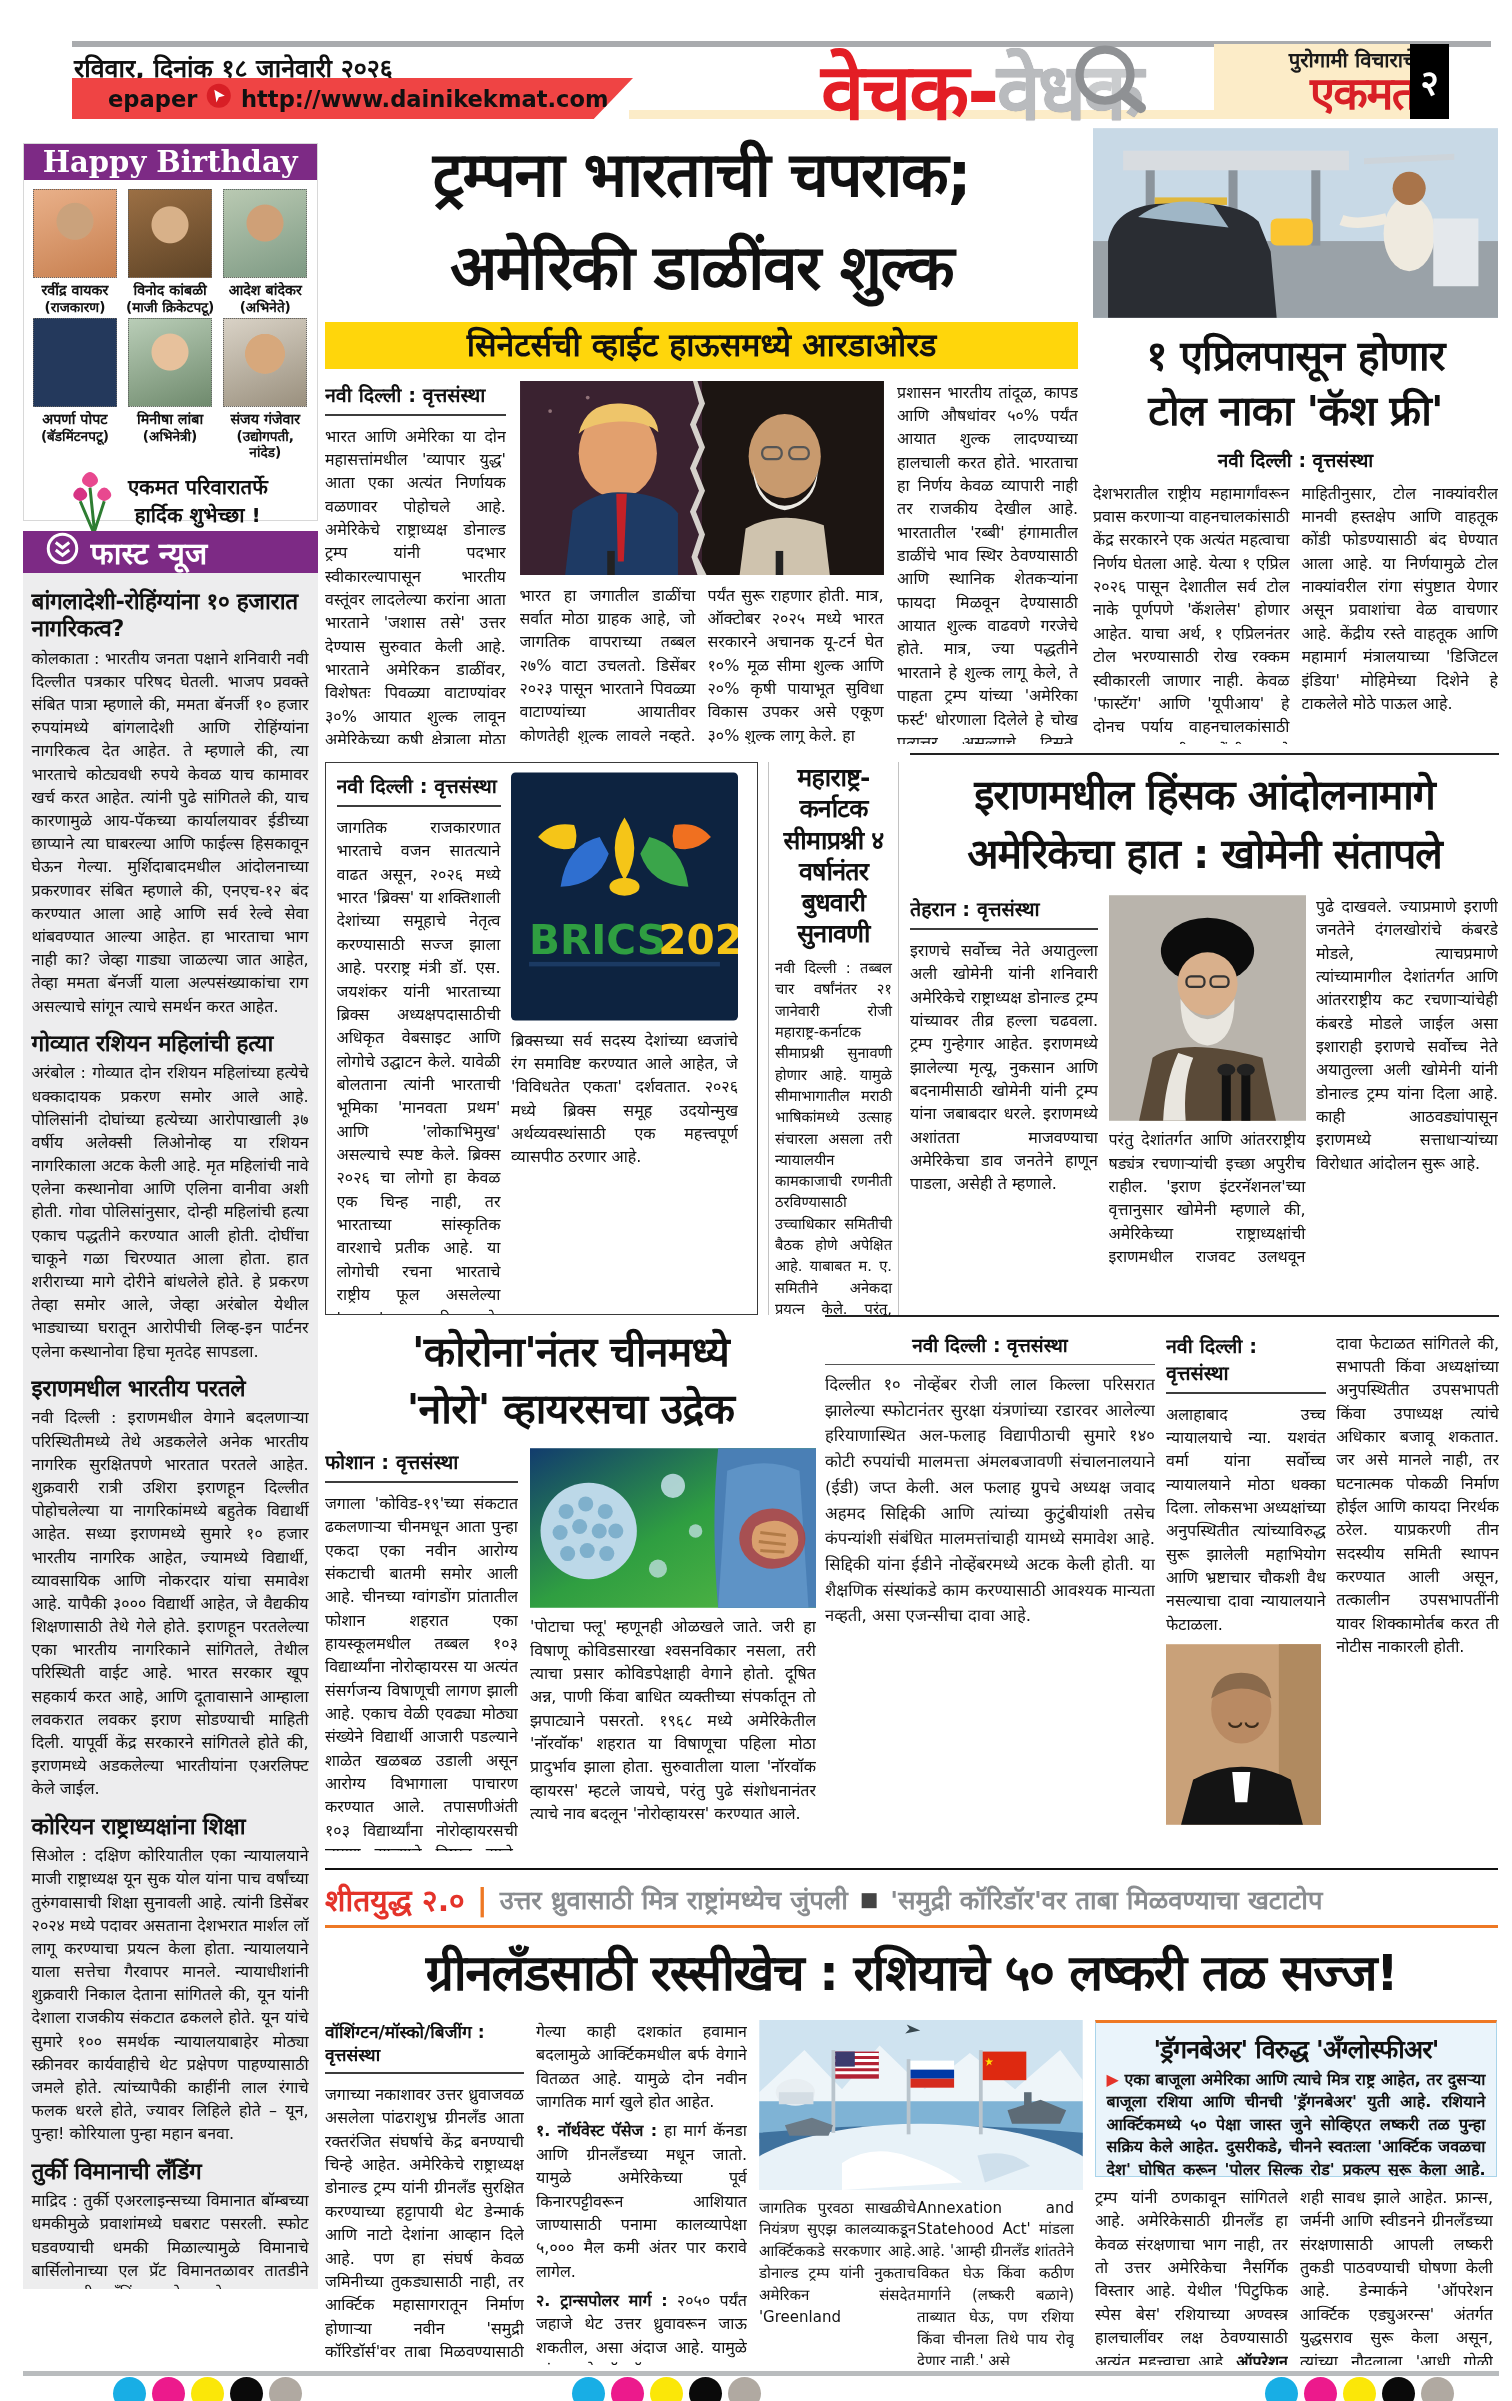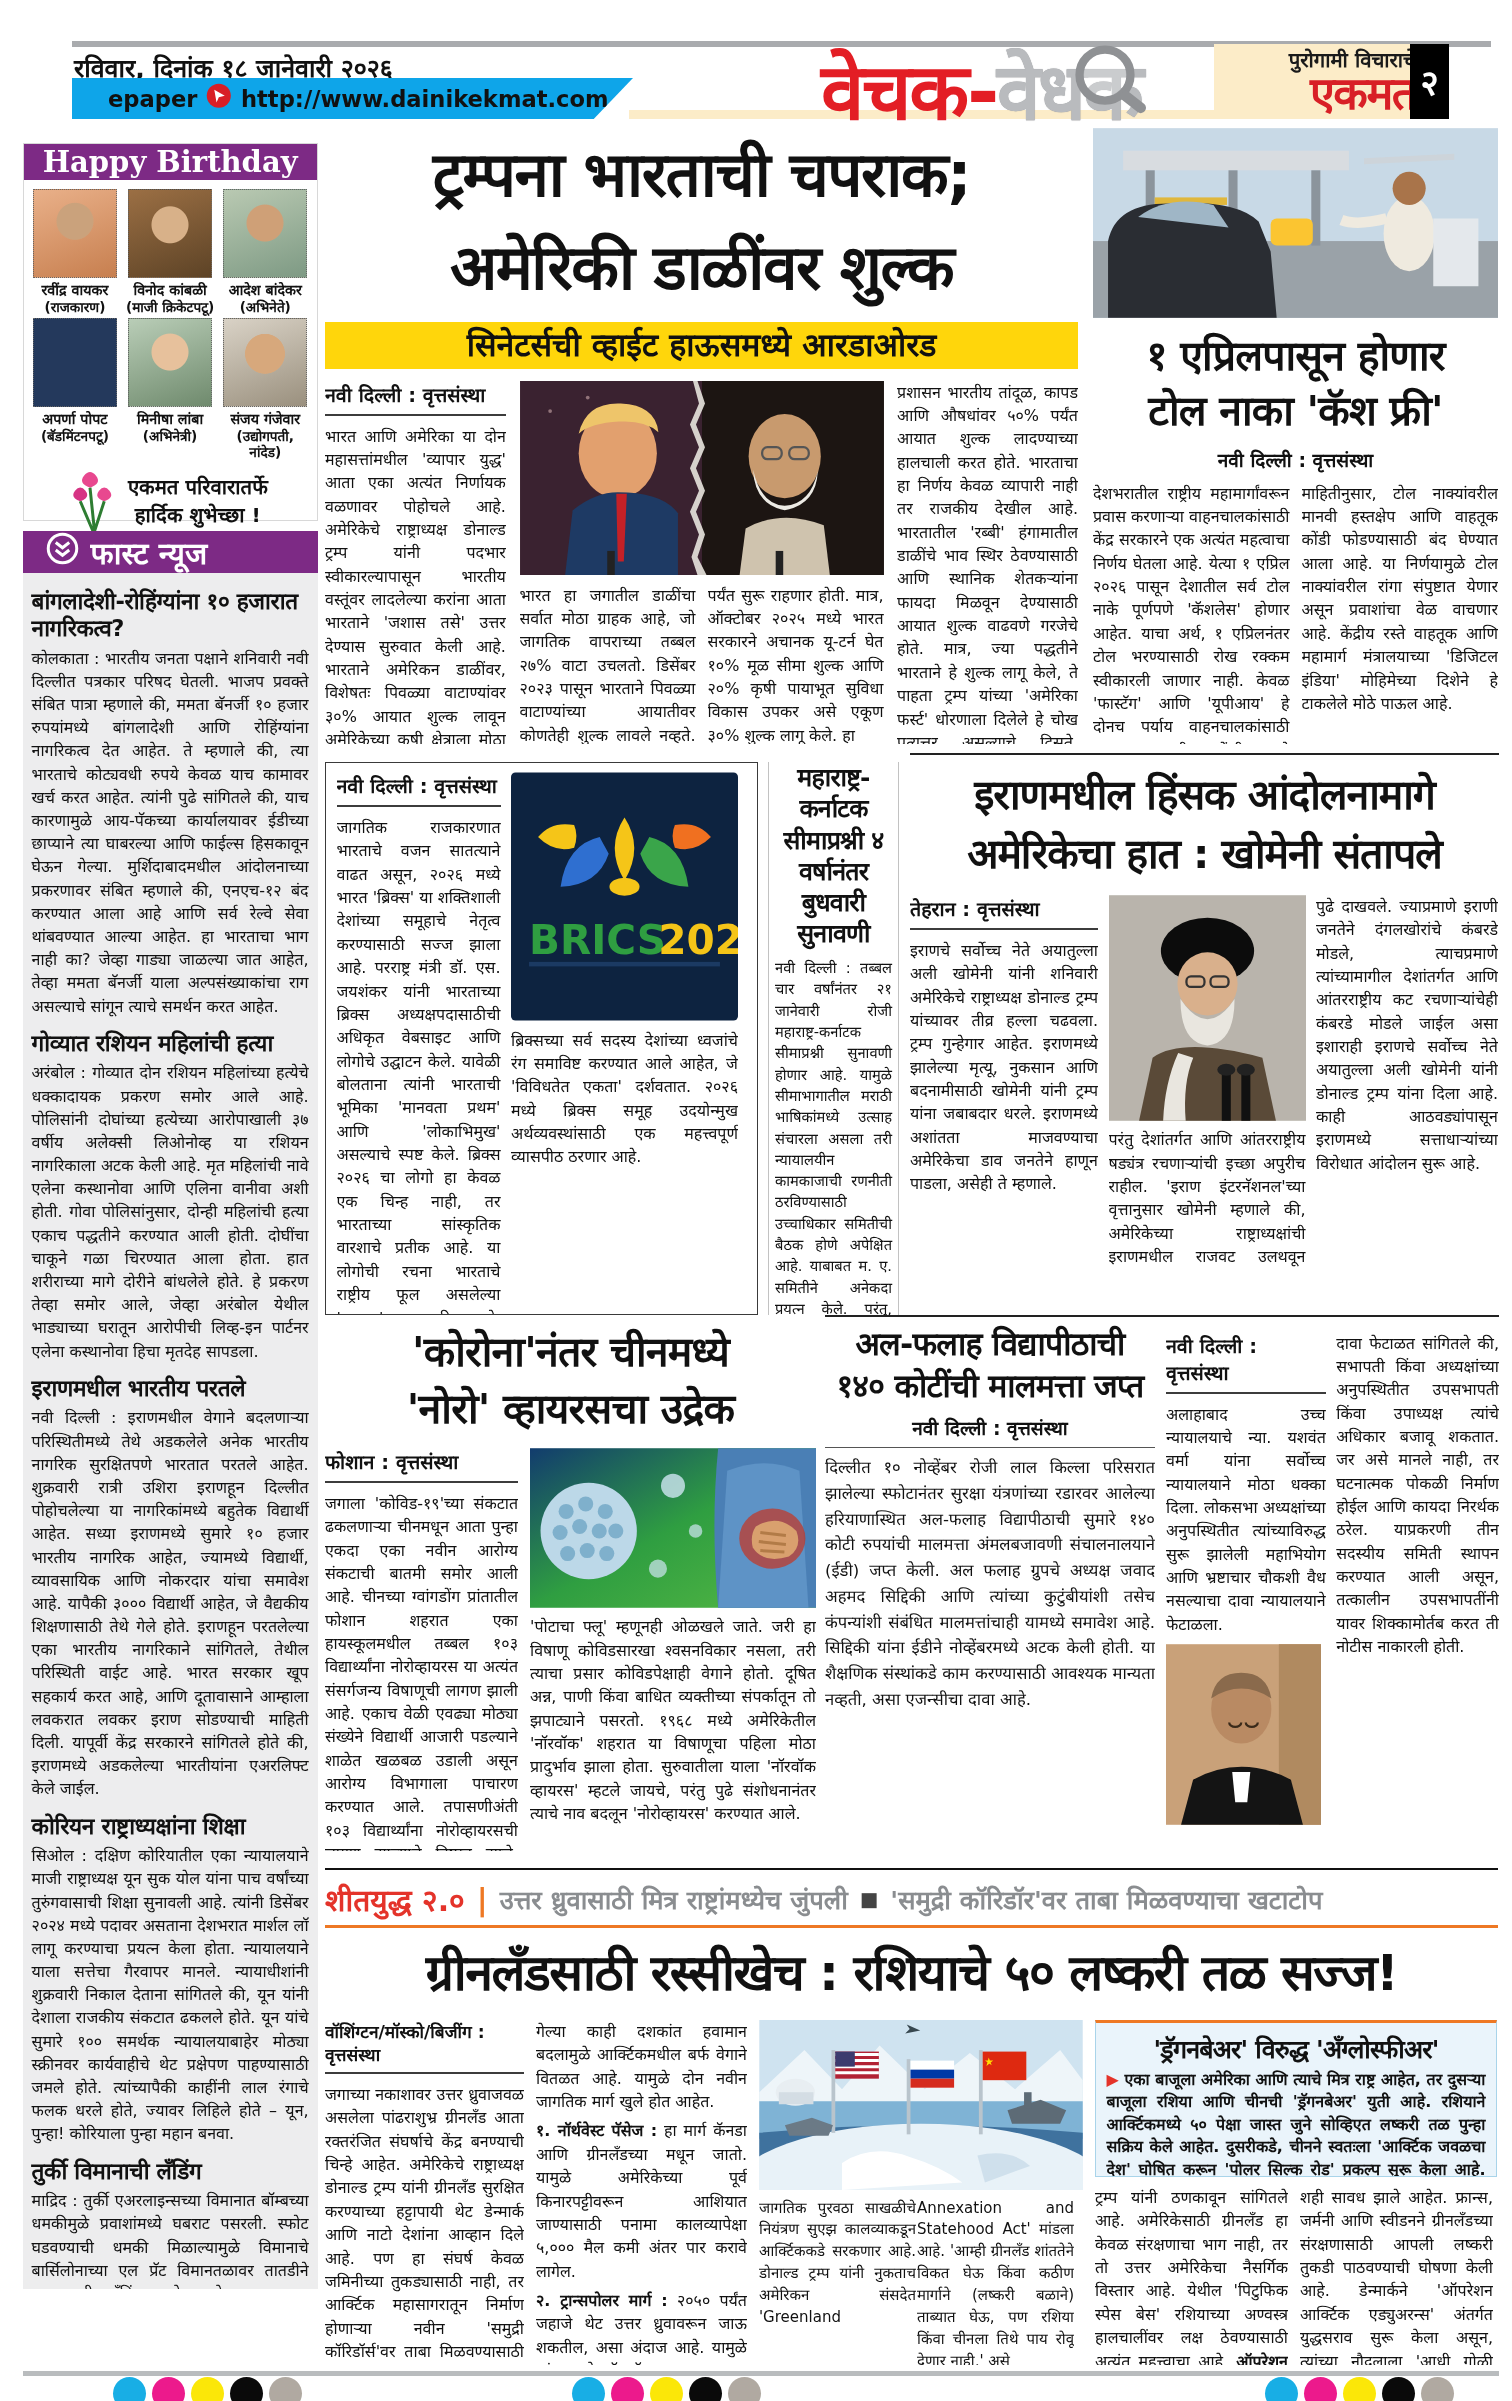--- a/index.html
+++ b/index.html
@@ -6,21 +6,21 @@
   html,body { width:1512px; height:2401px; overflow:hidden; }
   body { background:#fff; font-family:"DejaVu Sans", sans-serif; color:#111; position:relative; }
   .abs { position:absolute; }
   p.body { font-size:16px; line-height:1.46; text-align:justify; }
   .byline { display:block; font-weight:bold; font-size:19.6px; padding-bottom:6px; border-bottom:2.3px solid #3c3c3c; margin-bottom:9px; }
   .clip { overflow:hidden; }
 
   
   .h-rule { left:72px; top:41px; width:1419px; height:6px; background:#a9abae; }
   .date-line { left:74px; top:50px; font-size:25px; font-weight:bold; }
-  .epaper-band { left:72px; top:78px; width:561px; height:41px; background:#0ea5e9;
+  .epaper-band { left:72px; top:78px; width:561px; height:41px; background:#ef4444;
       clip-path:polygon(0 0,100% 0,93% 100%,0 100%); display:flex; align-items:center; gap:9px; padding-left:36px;
       font-size:22.6px; font-weight:bold; }
   .strip2 { left:629px; top:110px; width:587px; height:9px; background:#fcecc8; }
   .masthead { left:821px; top:36px; width:316px; height:87px; font-size:78px; font-weight:bold; white-space:nowrap; letter-spacing:-2.3px; }
   .mh-red { color:#e31e25; }
   .mh-gray { color:#b9bbbe; text-shadow:0 0 0.8px #8f9194; }
   .magnifier { left:1069px; top:39px; }
   .brand-box { left:1214px; top:44px; width:202px; height:75px; background:#fcecc8; text-align:right; padding-top:4.5px; }
   .brand-tag { font-size:20.3px; font-weight:bold; color:#1a1a1a; line-height:1.1; }
   .brand-name { font-size:45px; font-weight:bold; color:#d81f26; line-height:1.0; letter-spacing:-1.5px; }
@@ -449,24 +449,20 @@
           <path d="M300 104 q30 -18 54 6 q8 22 -10 34 q-34 10 -48 -12 q-4 -16 4 -28z" fill="#d9a06e"></path>
           <path d="M306 112 l34 4 M304 124 l36 4 M306 136 l32 2" stroke="#b27b47" stroke-width="4" fill="none"></path>
         </svg>
       </div>
       <p class="body">'पोटाचा फ्लू' म्हणूनही ओळखले जाते. जरी हा विषाणू कोविडसारखा श्वसनविकार नसला, तरी त्याचा प्रसार कोविडपेक्षाही वेगाने होतो. दूषित अन्न, पाणी किंवा बाधित व्यक्तीच्या संपर्कातून तो झपाट्याने पसरतो. १९६८ मध्ये अमेरिकेतील 'नॉरवॉक' शहरात या विषाणूचा पहिला मोठा प्रादुर्भाव झाला होता. सुरुवातीला याला 'नॉरवॉक व्हायरस' म्हटले जायचे, परंतु पुढे संशोधनानंतर त्याचे नाव बदलून 'नोरोव्हायरस' करण्यात आले.</p>
     </div>
   </div>
 </div>
 
 <div class="abs alfalah-art">
-  <h2>
-    <div>अल-फलाह विद्यापीठाची</div>
-    <div>१४० कोटींची मालमत्ता जप्त</div>
-  </h2>
   <div class="alfalah-byline">नवी दिल्ली : वृत्तसंस्था</div>
   <p class="clip">दिल्लीत १० नोव्हेंबर रोजी लाल किल्ला परिसरात झालेल्या स्फोटानंतर सुरक्षा यंत्रणांच्या रडारवर आलेल्या हरियाणास्थित अल-फलाह विद्यापीठाची सुमारे १४० कोटी रुपयांची मालमत्ता अंमलबजावणी संचालनालयाने (ईडी) जप्त केली. अल फलाह ग्रुपचे अध्यक्ष जवाद अहमद सिद्दिकी आणि त्यांच्या कुटुंबीयांशी तसेच कंपन्यांशी संबंधित मालमत्तांचाही यामध्ये समावेश आहे. सिद्दिकी यांना ईडीने नोव्हेंबरमध्ये अटक केली होती. या शैक्षणिक संस्थांकडे काम करण्यासाठी आवश्यक मान्यता नव्हती, असा एजन्सीचा दावा आहे.</p>
 </div>
 
 <div class="abs varma-art">
   <div class="varma-body">
     <div class="varma-c1 clip">
       <span class="byline">नवी दिल्ली : वृत्तसंस्था</span>
       <p class="body">अलाहाबाद उच्च न्यायालयाचे न्या. यशवंत वर्मा यांना सर्वोच्च न्यायालयाने मोठा धक्का दिला. लोकसभा अध्यक्षांच्या अनुपस्थितीत त्यांच्याविरुद्ध सुरू झालेली महाभियोग आणि भ्रष्टाचार चौकशी वैध नसल्याचा दावा न्यायालयाने फेटाळला.</p>
       <div class="varma-photo">

